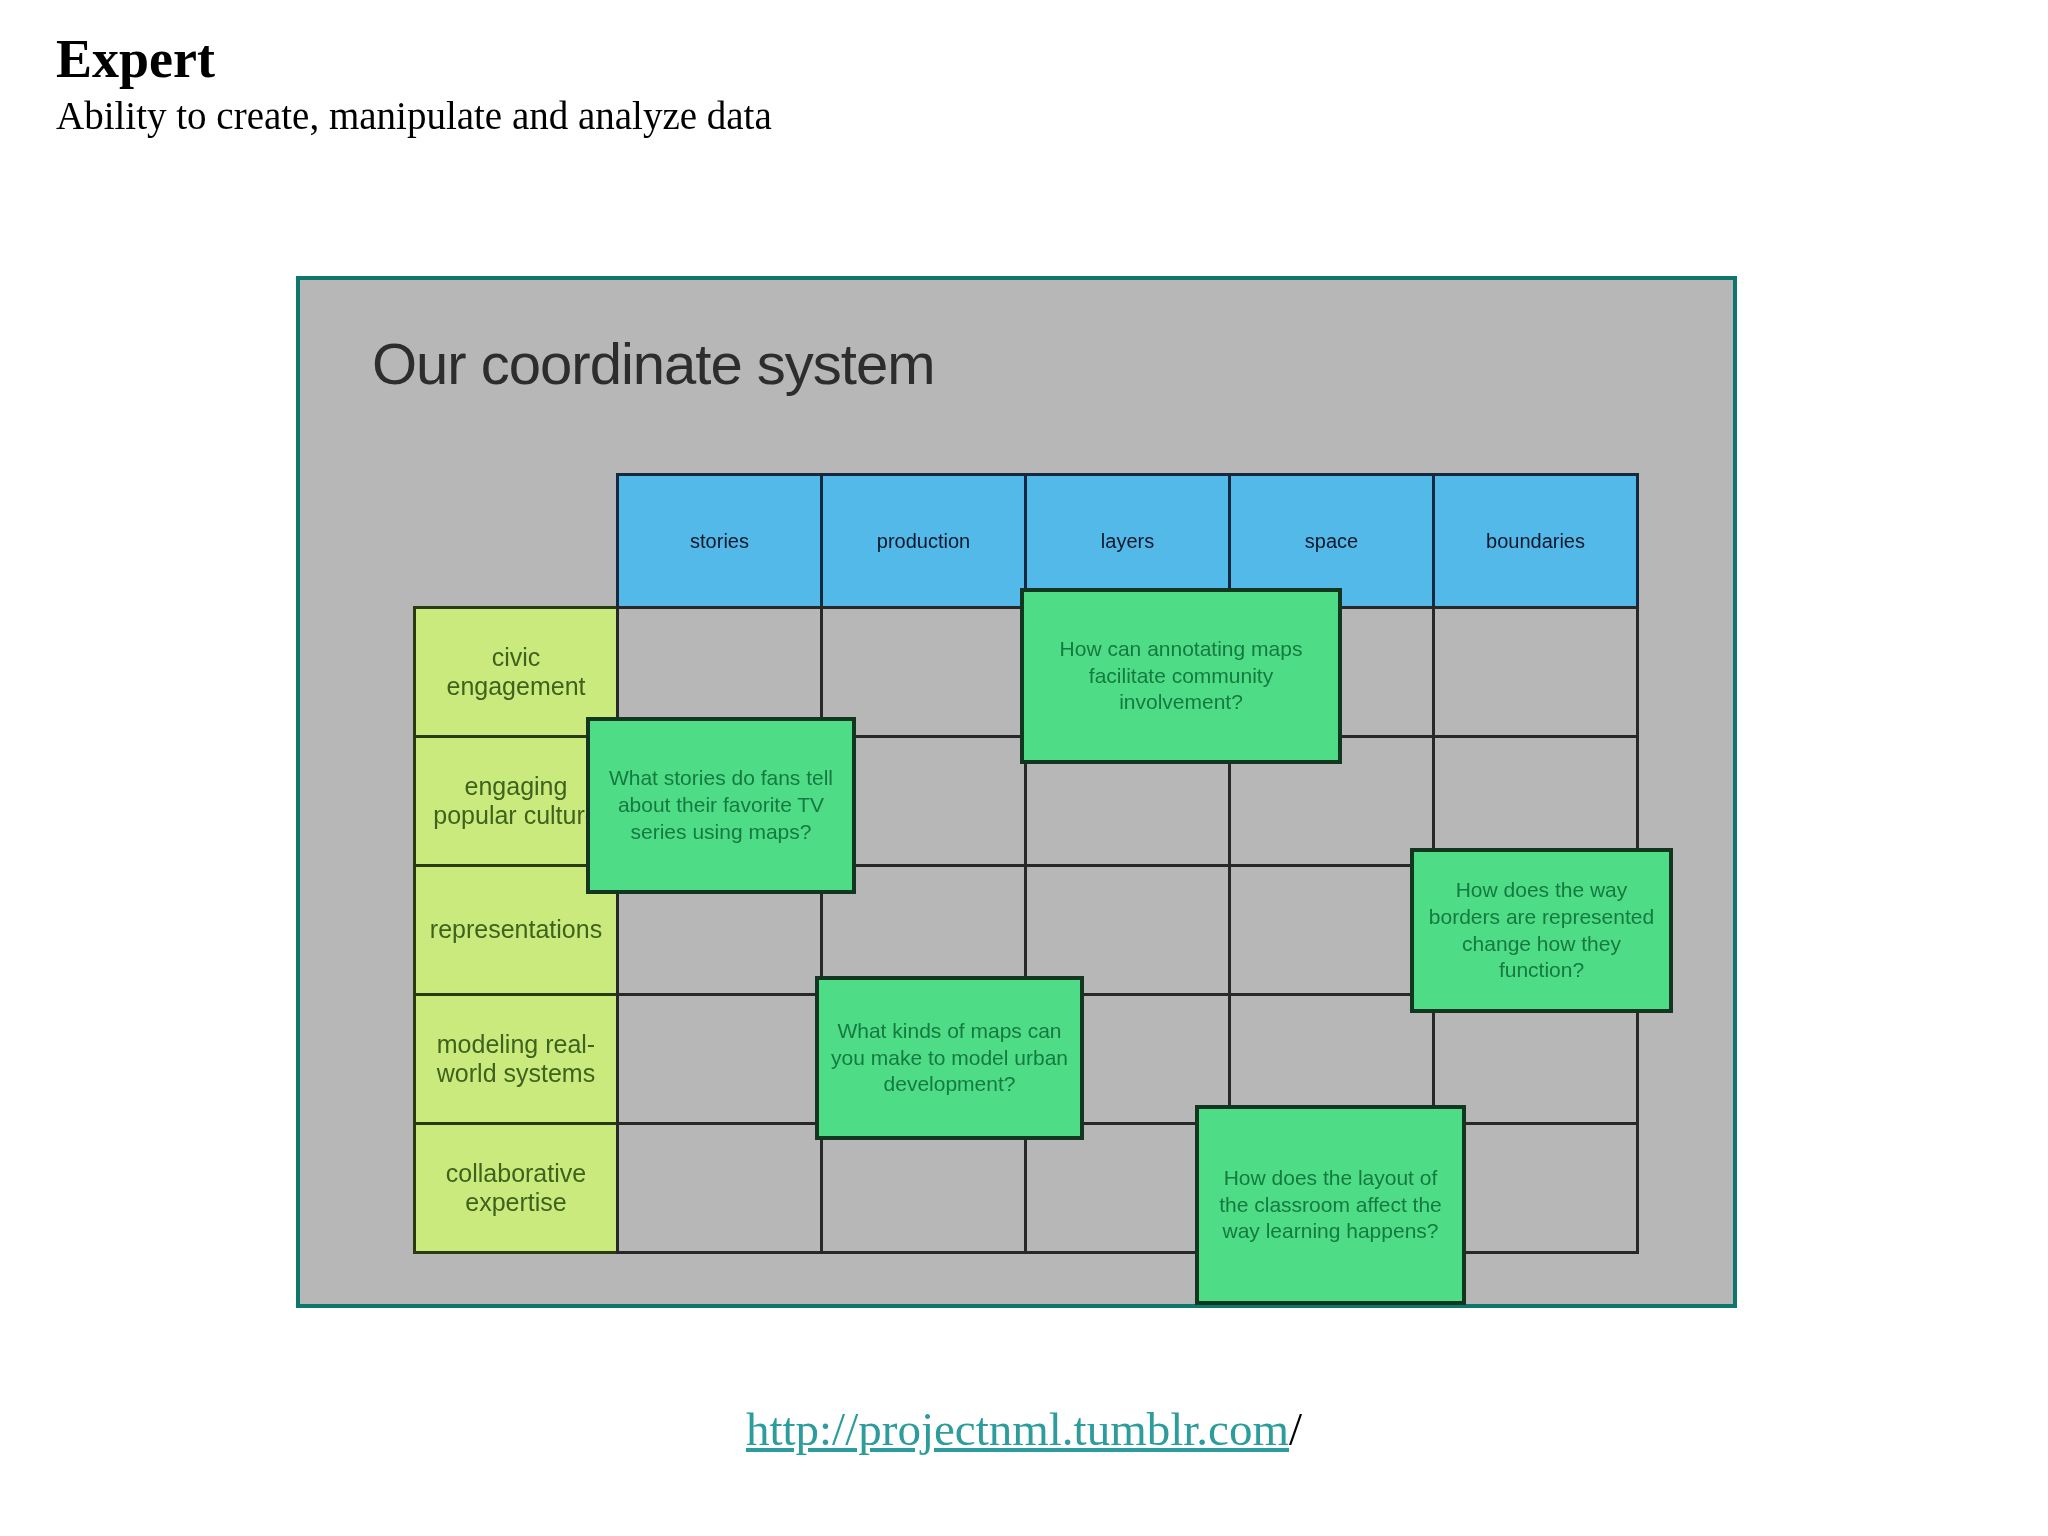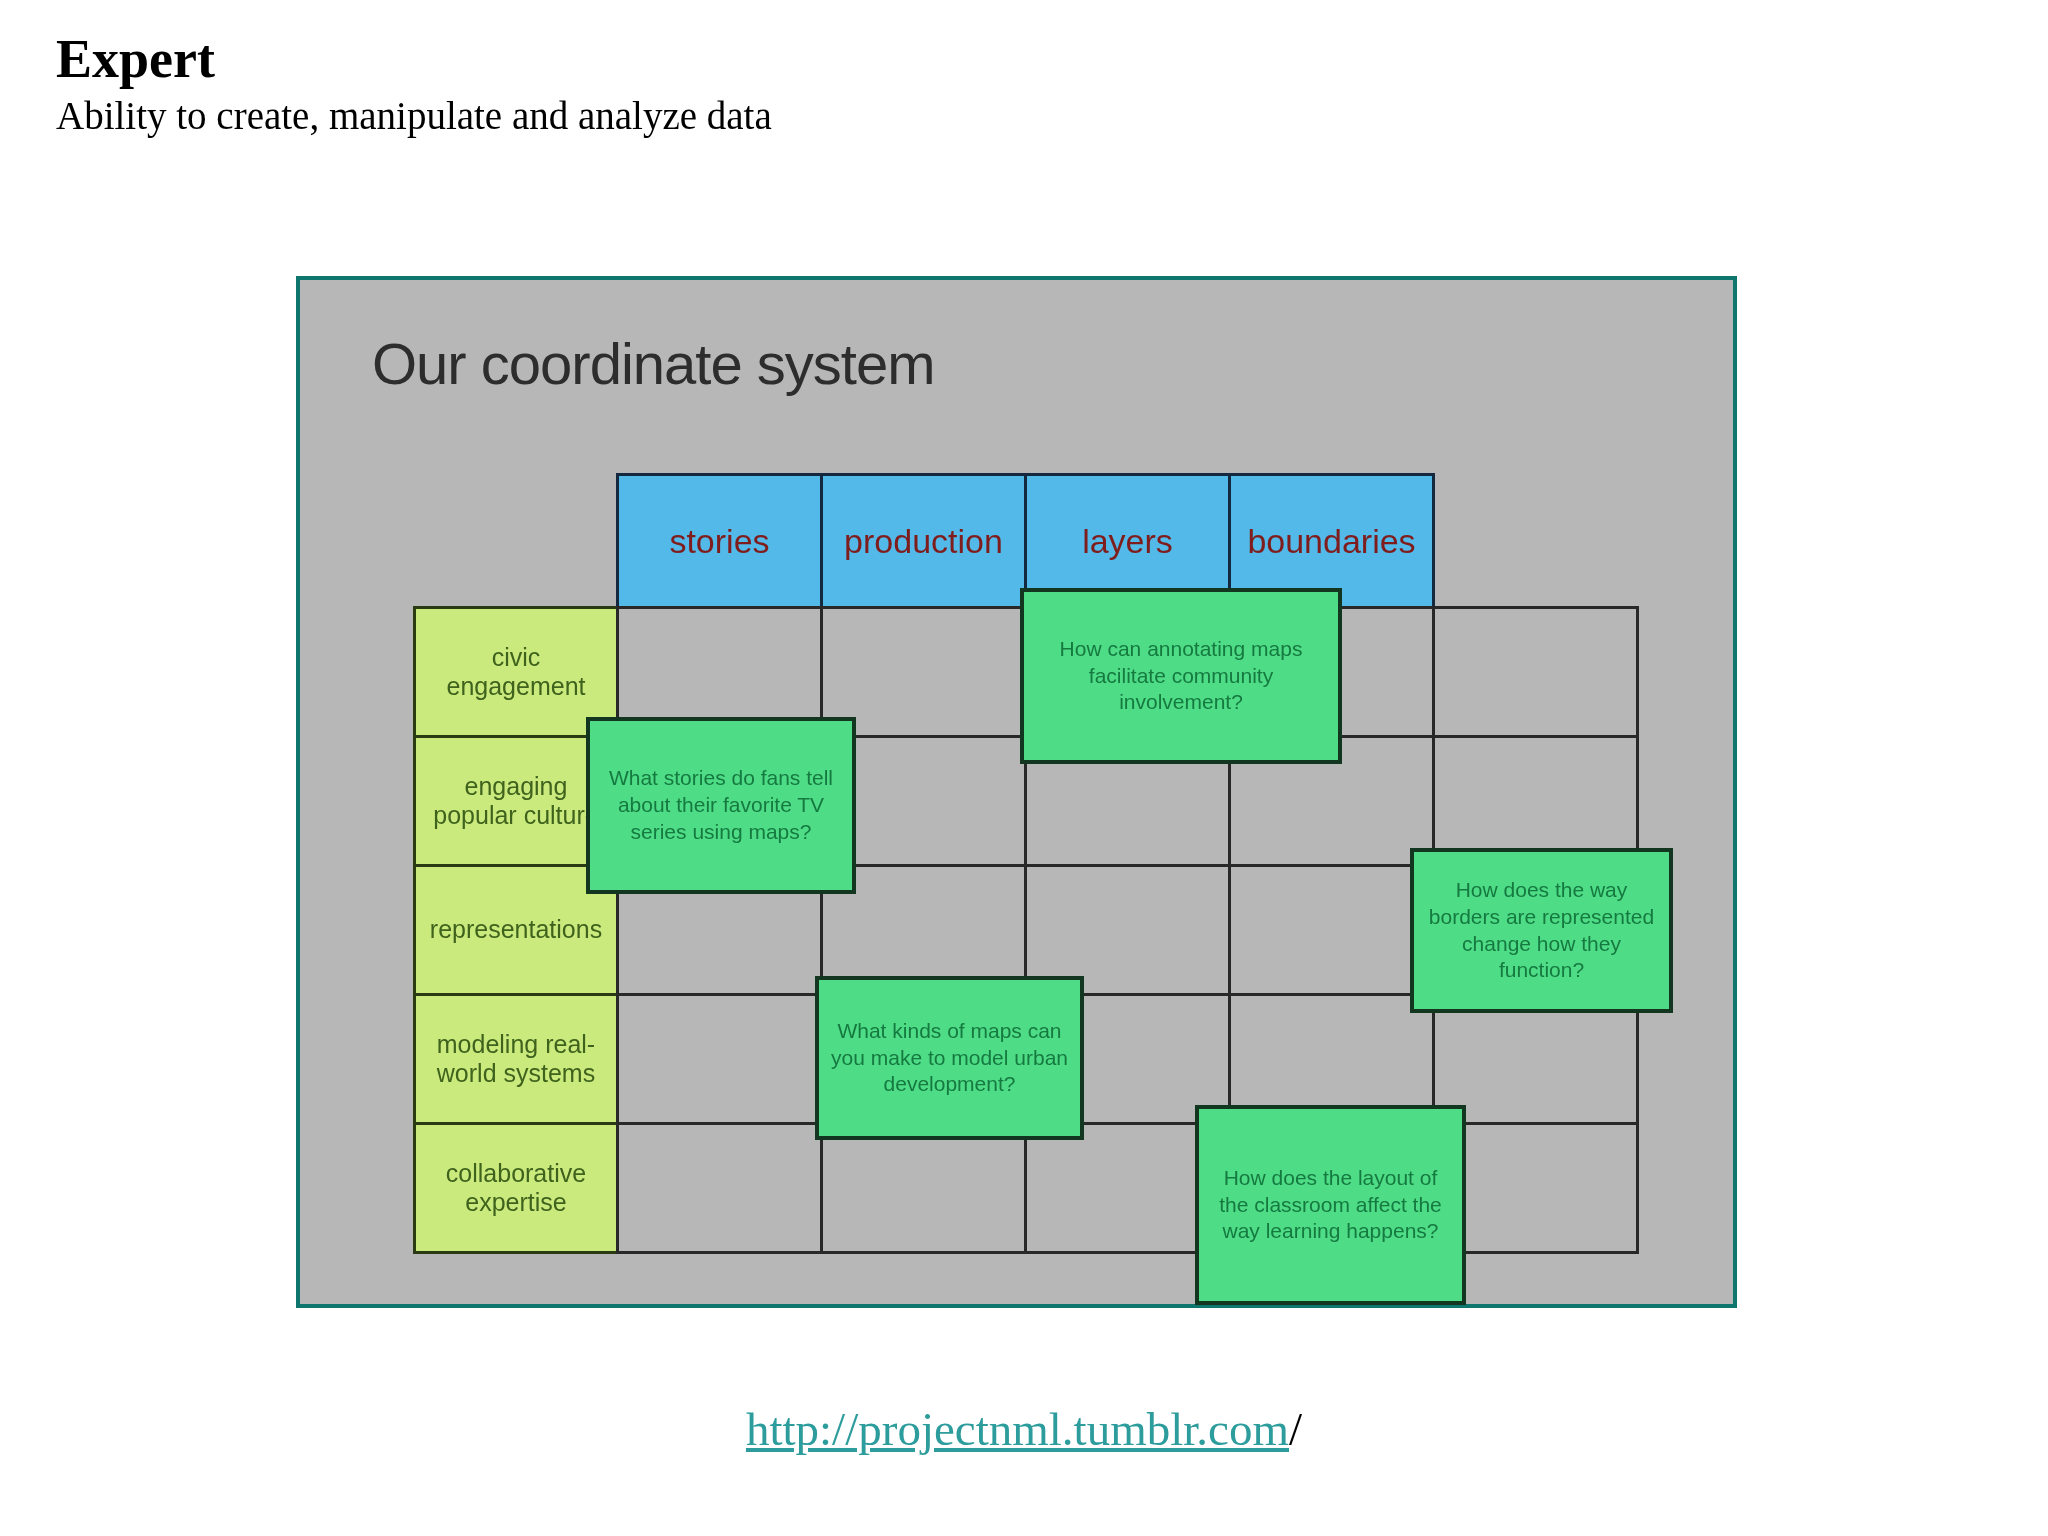--- a/index.html
+++ b/index.html
@@ -20,23 +20,23 @@
     background:#b7b7b7;border:4px solid #0f766e;box-sizing:border-box;
   }
   .panel-title{
     position:absolute;left:72px;top:50px;
     font-size:58px;font-weight:400;letter-spacing:-1px;color:#2d2d2d;
   }
   
   .colheaders{position:absolute;left:316px;top:193px;display:flex;}
   .colheader{
     width:207px;height:136px;margin-left:-3px;box-sizing:border-box;
-    border:3px solid #14293f;background:#52b9e9;color:#7f1d1d;
+    border:3px solid #14293f;background:#52b9e9;color:#0f172a;
     display:flex;align-items:center;justify-content:center;
-    font-size:34px;
+    font-size:20px;
   }
   .colheader:first-child{margin-left:0;}
   
   .rowheaders{position:absolute;left:113px;top:326px;display:flex;flex-direction:column;}
   .rowheader{
     width:206px;height:132px;margin-top:-3px;box-sizing:border-box;
     border:3px solid #2a3a12;background:#cbea7e;color:#3f621d;
     display:flex;align-items:center;justify-content:center;
     text-align:center;font-size:25px;line-height:1.18;padding:0 8px;
   }
@@ -77,20 +77,21 @@
     <div class="page-subtitle">Ability to create, manipulate and analyze data</div>
   </div>
 
   <div class="panel">
     <div class="panel-title">Our coordinate system</div>
 
     <div class="colheaders">
       <div class="colheader">stories</div>
       <div class="colheader">production</div>
       <div class="colheader">layers</div>
+      <div class="colheader">space</div>
       <div class="colheader">boundaries</div>
     </div>
 
     <div class="rowheaders">
       <div class="rowheader">civic engagement</div>
       <div class="rowheader">engaging popular culture</div>
       <div class="rowheader">representations</div>
       <div class="rowheader">modeling real-world systems</div>
       <div class="rowheader">collaborative expertise</div>
     </div>

